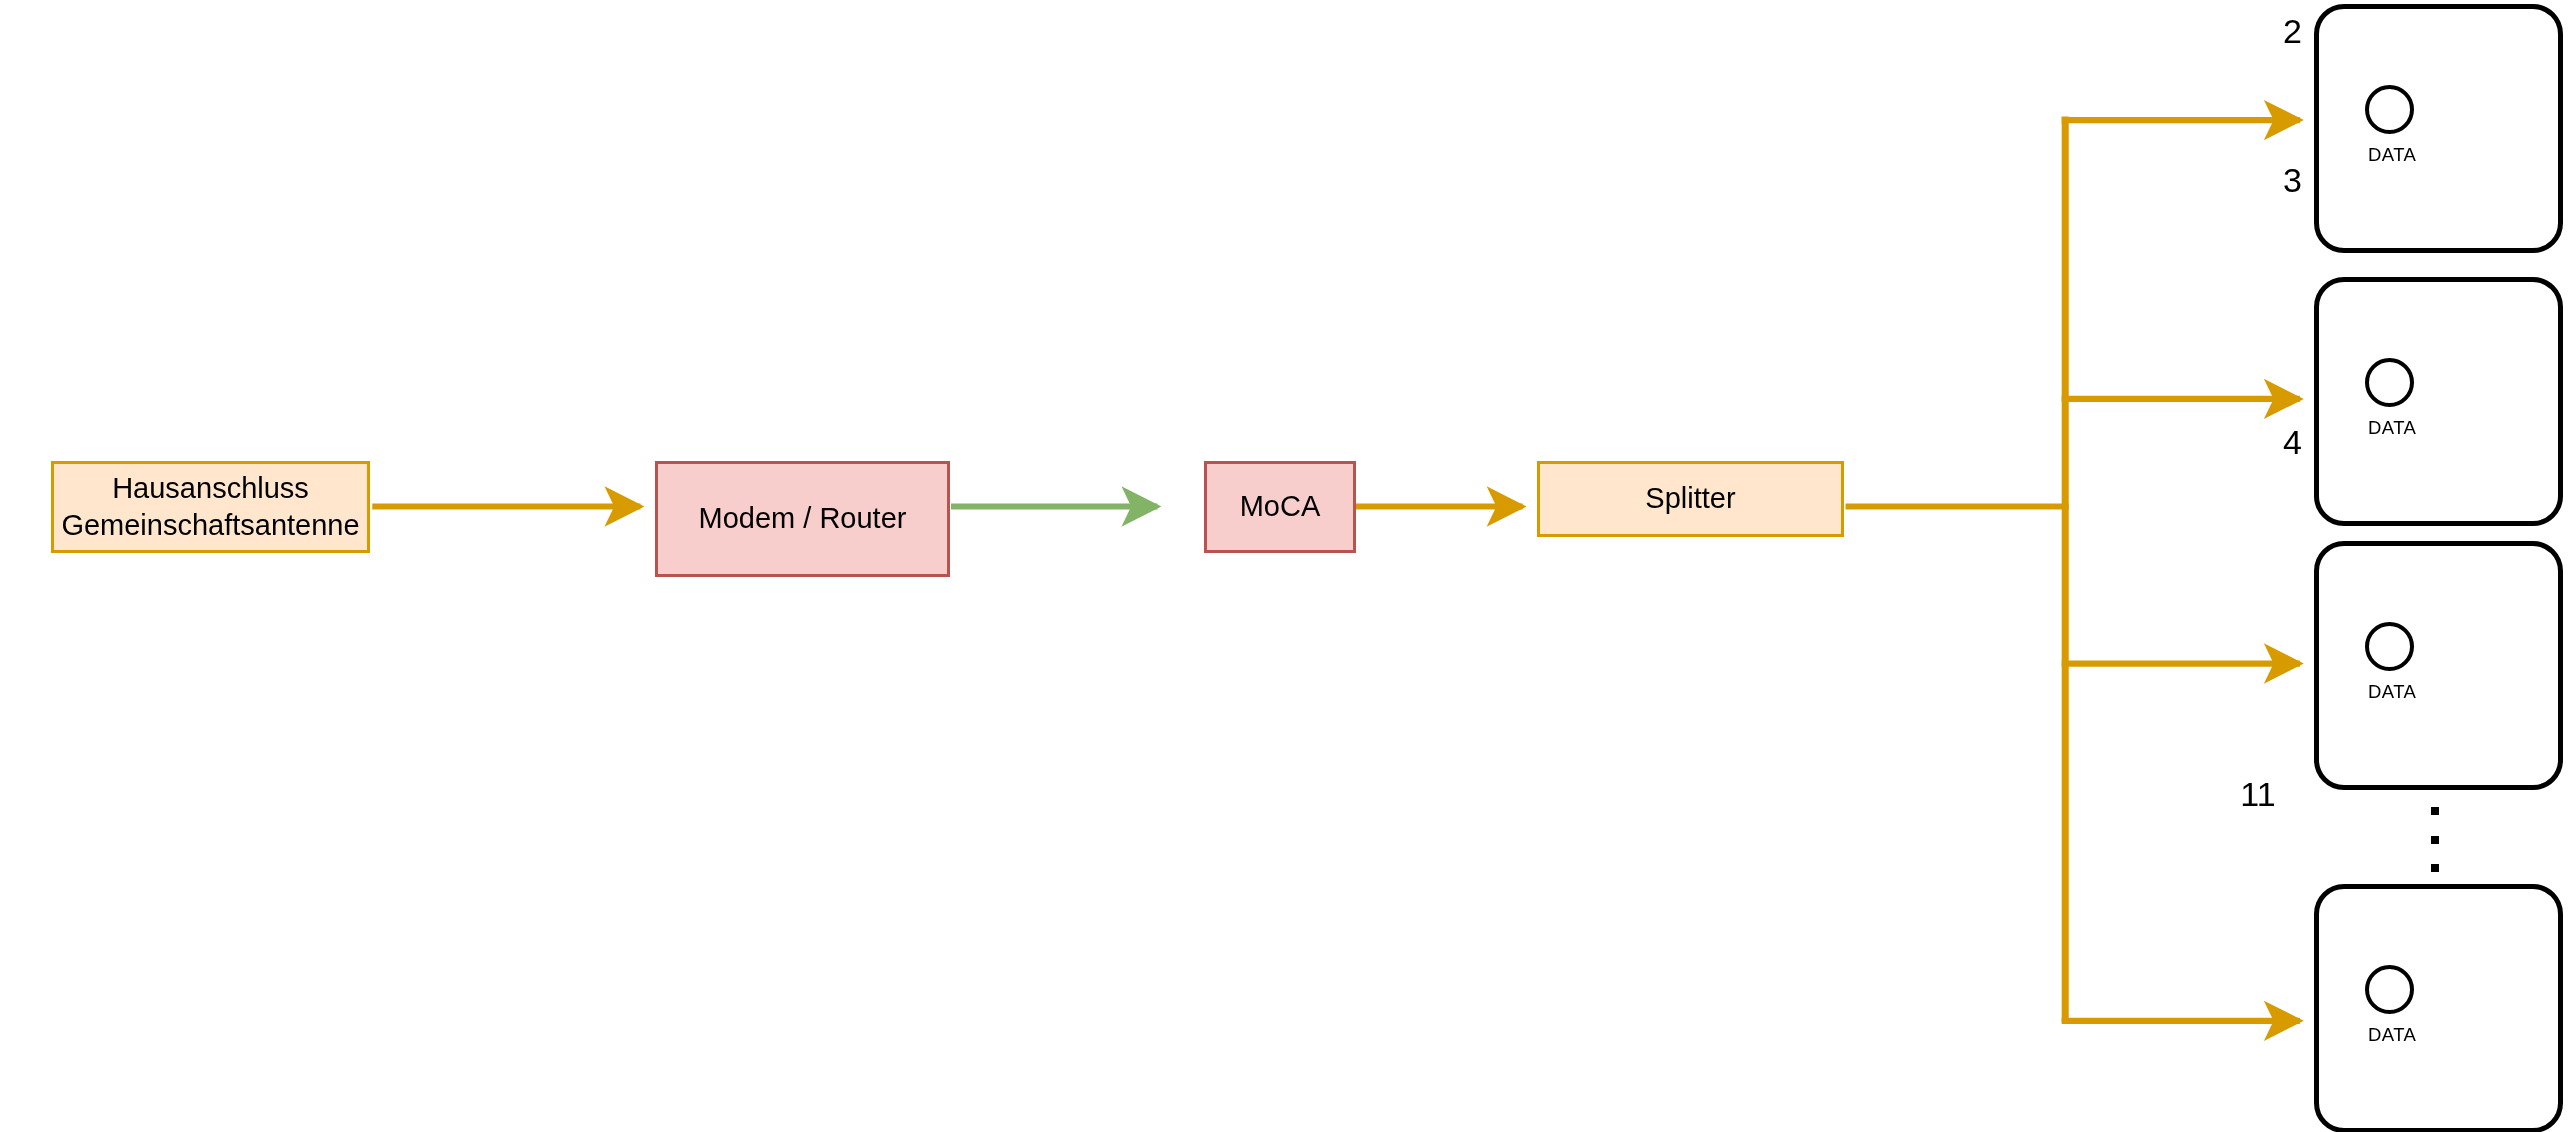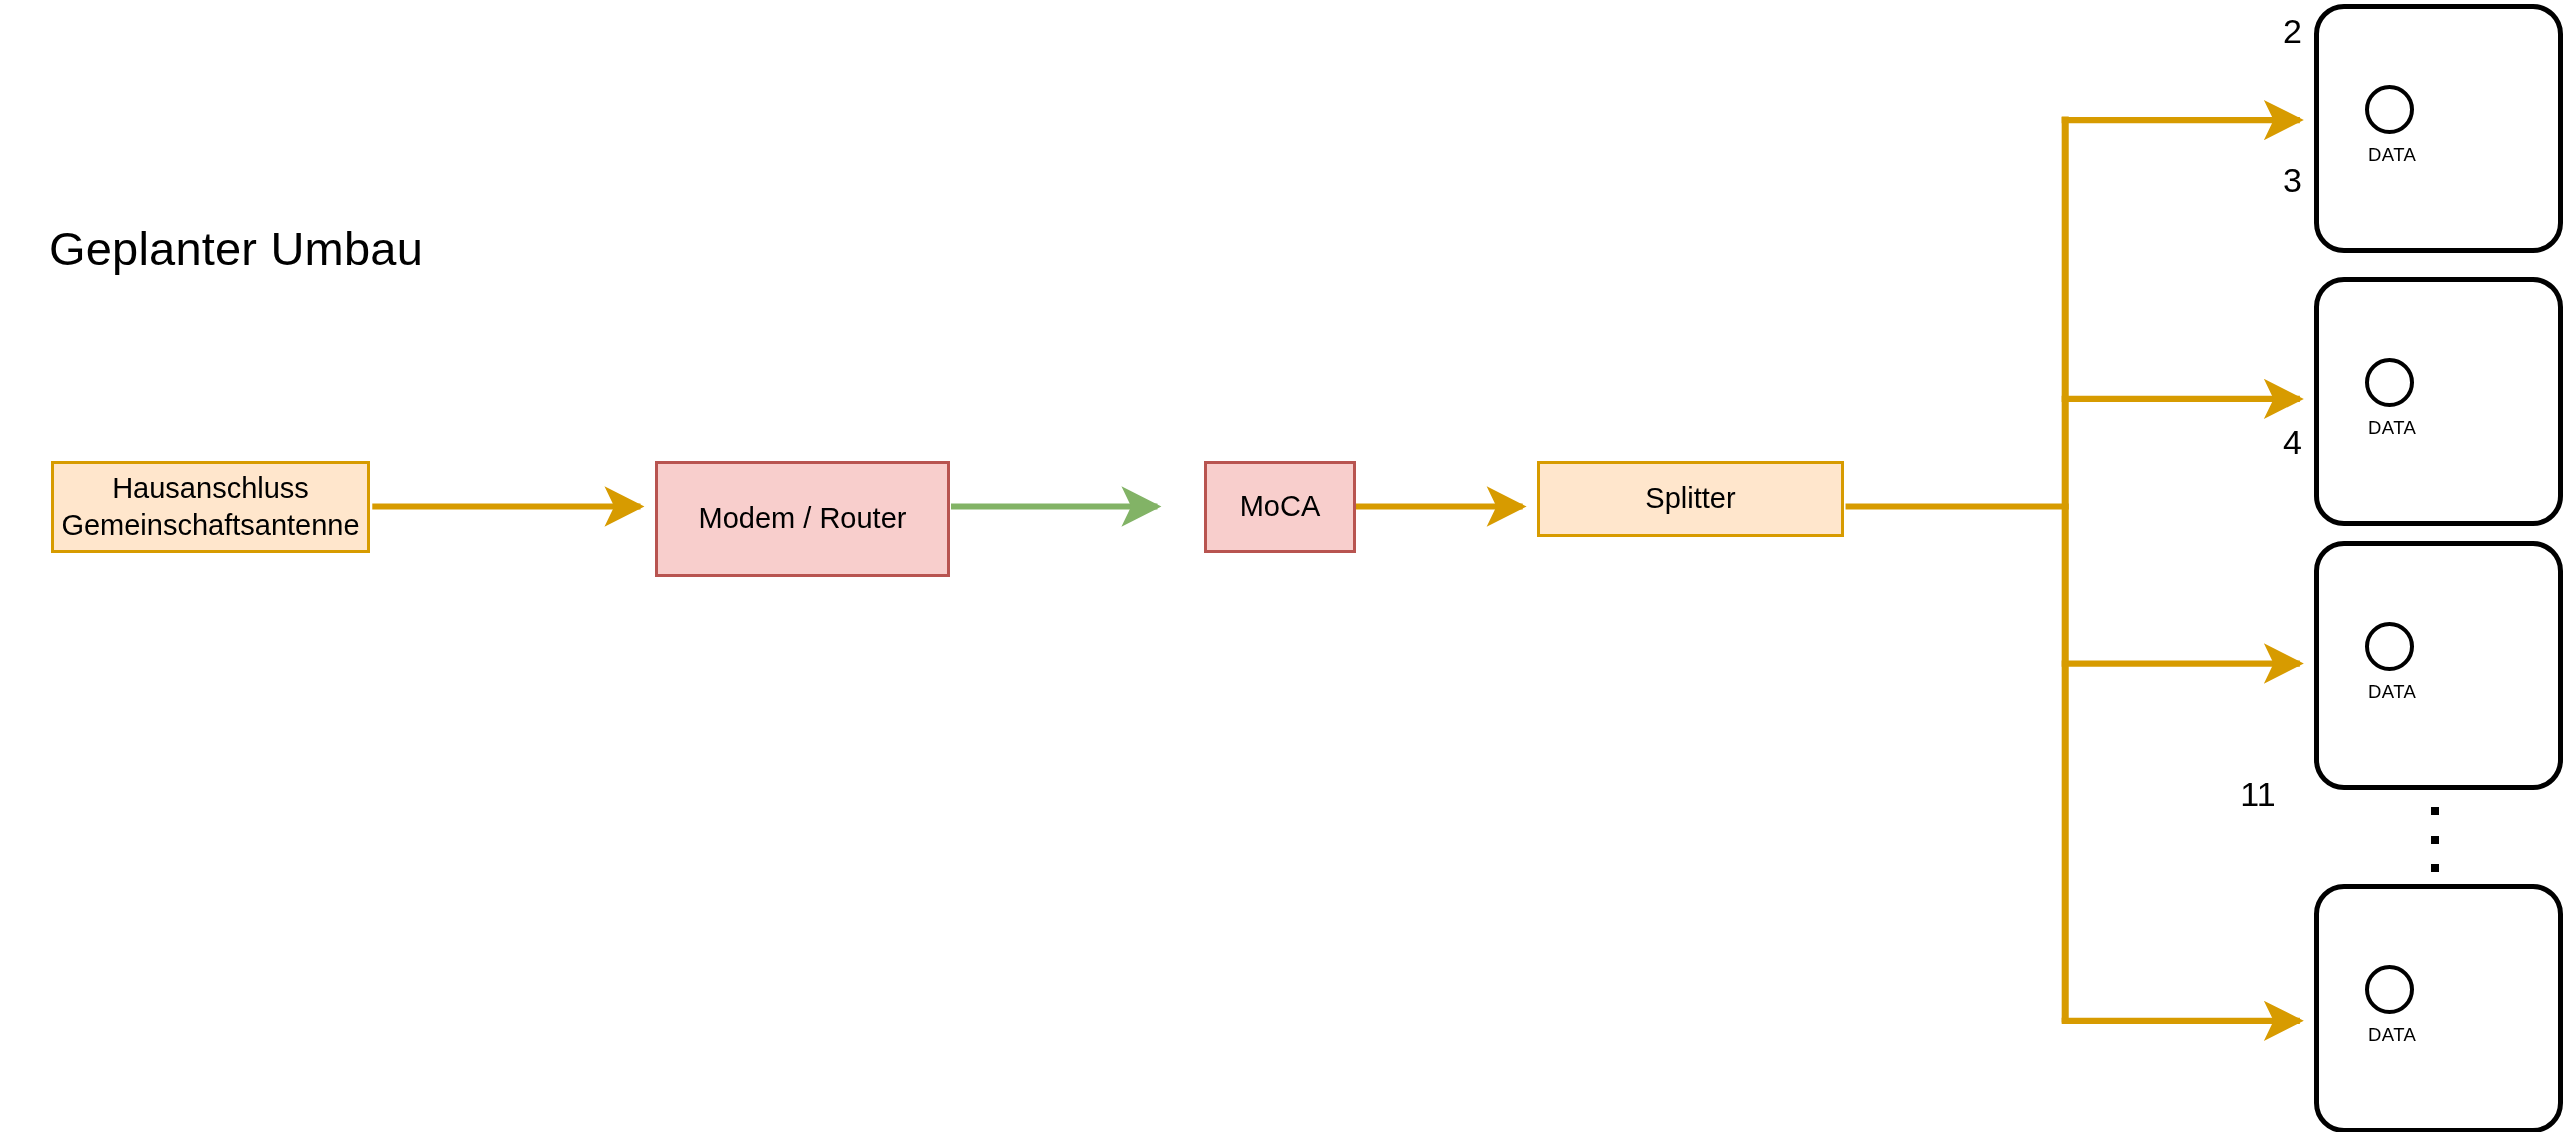--- a/index.html
+++ b/index.html
@@ -159,21 +159,20 @@
 
     <g>
       <line x1="2337" y1="752" x2="2607" y2="752" stroke="#D79B00" stroke-width="7" marker-end="url(#arrow-orange)"></line>
     </g>
 
     <g>
       <line x1="2337" y1="1157" x2="2607" y2="1157" stroke="#D79B00" stroke-width="7" marker-end="url(#arrow-orange)"></line>
     </g>
   </svg>
 
-  <div class="diagram-title">Geplanter Umbau</div>
 
   <div class="node-box fill-orange" style="left:51px; top:461px; width:319px; height:92px;">
     <span>
       <span class="node-label">Hausanschluss</span>
       <span class="node-label">Gemeinschaftsantenne</span>
     </span>
   </div>
 
   <div class="node-box fill-pink" style="left:655px; top:461px; width:295px; height:116px;">
     <span class="node-label">Modem / Router</span>

